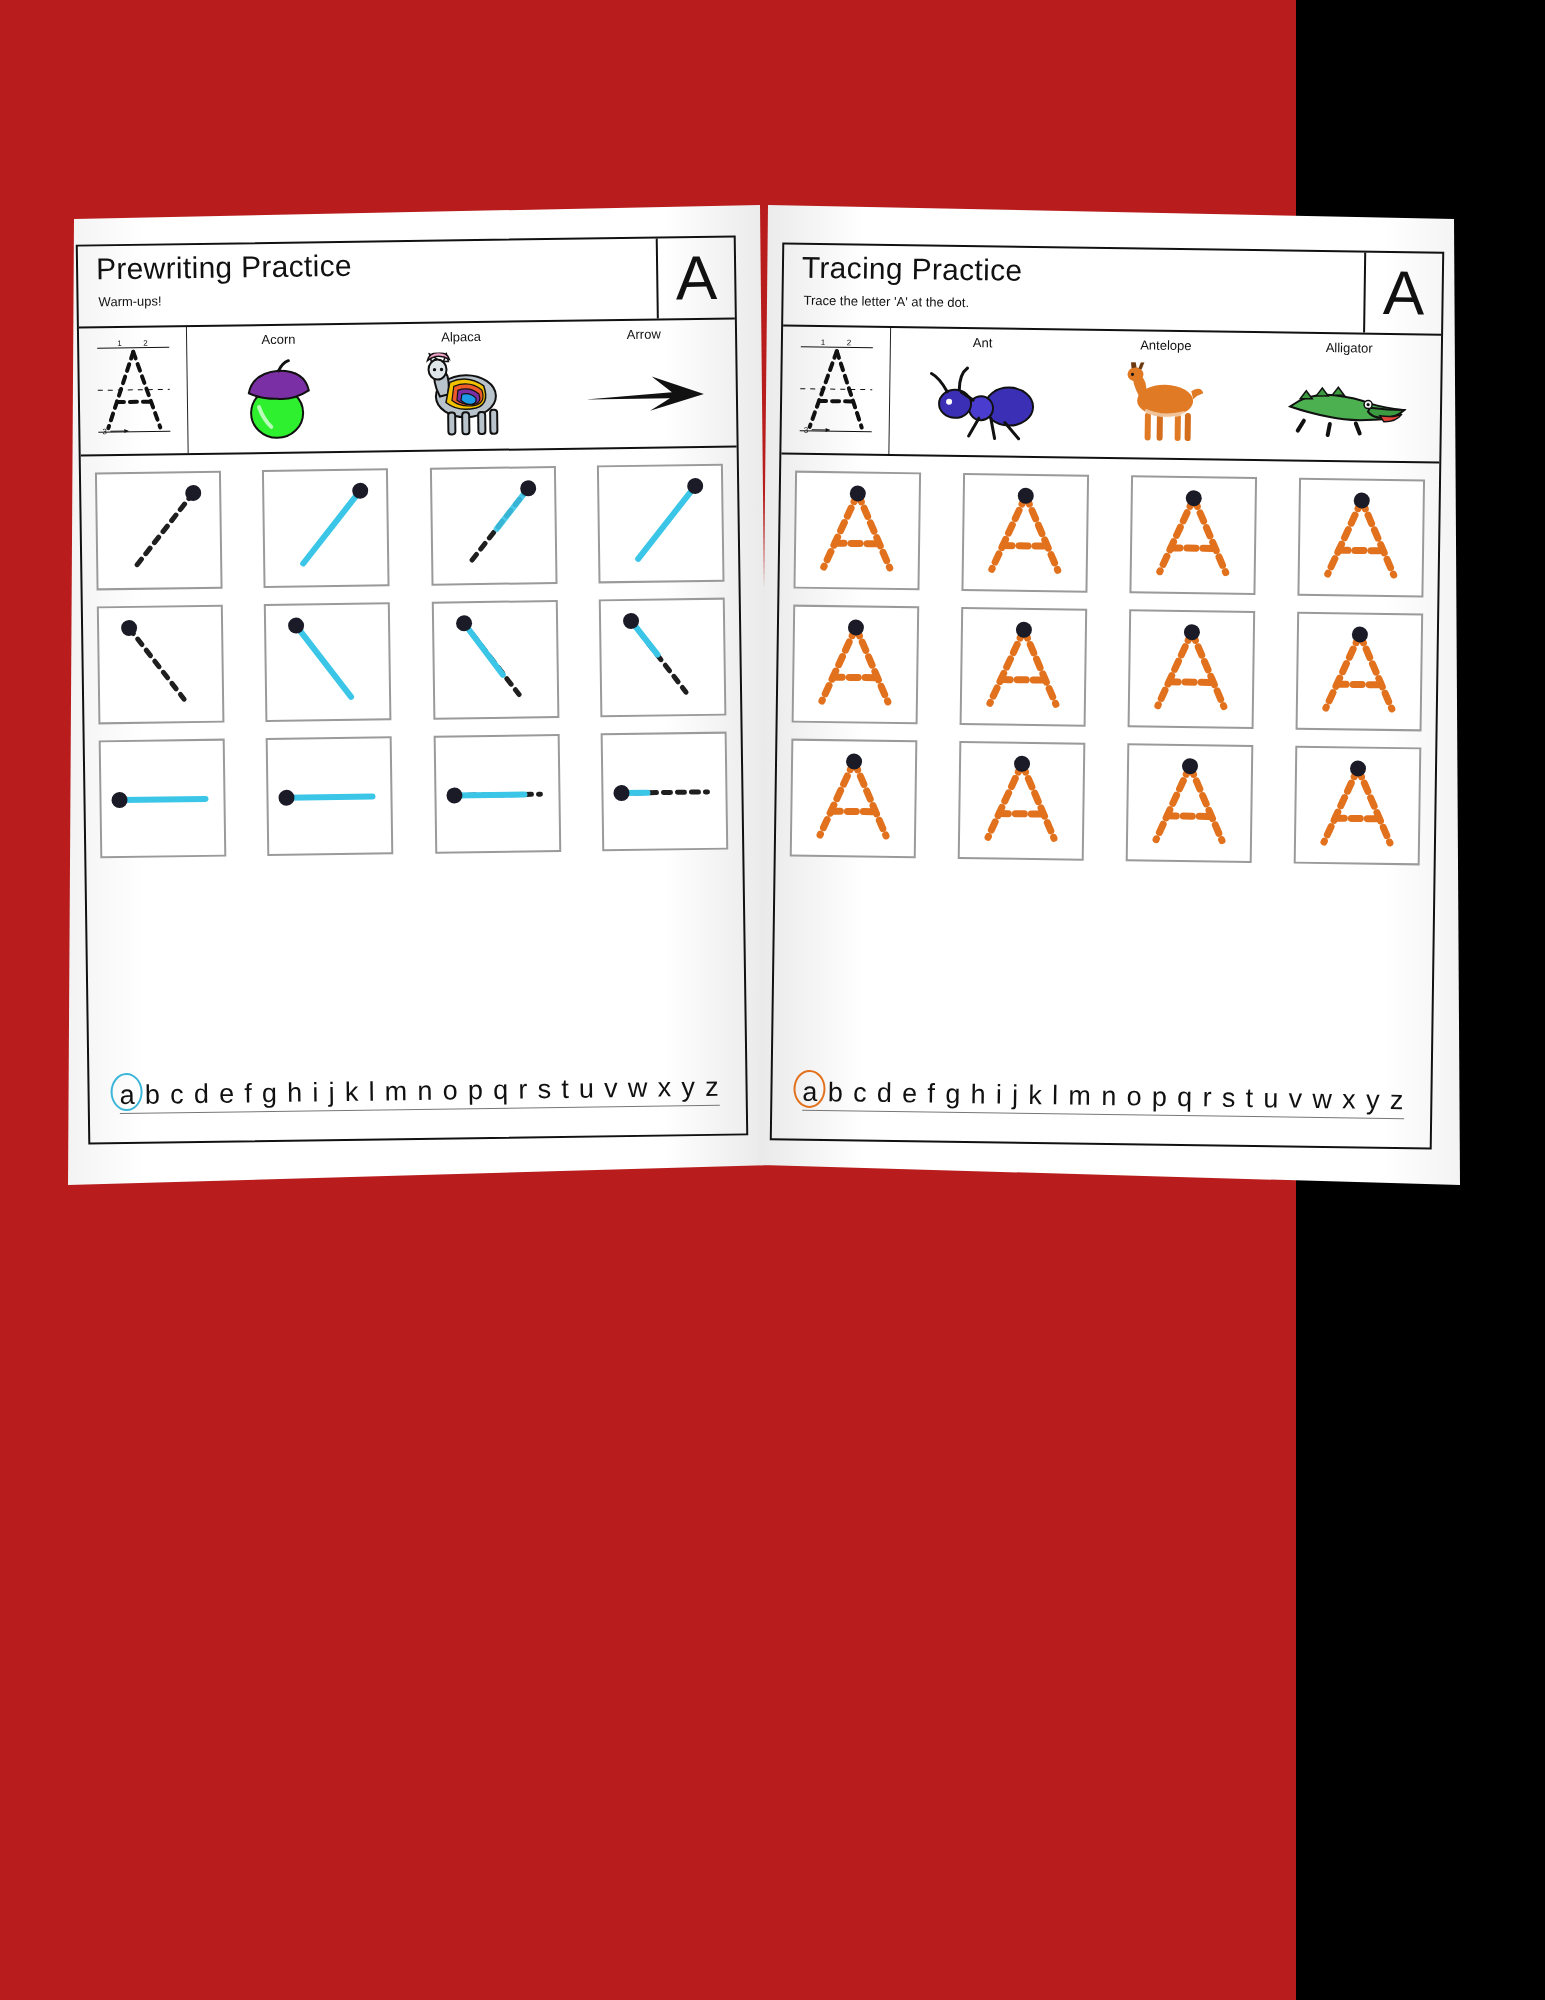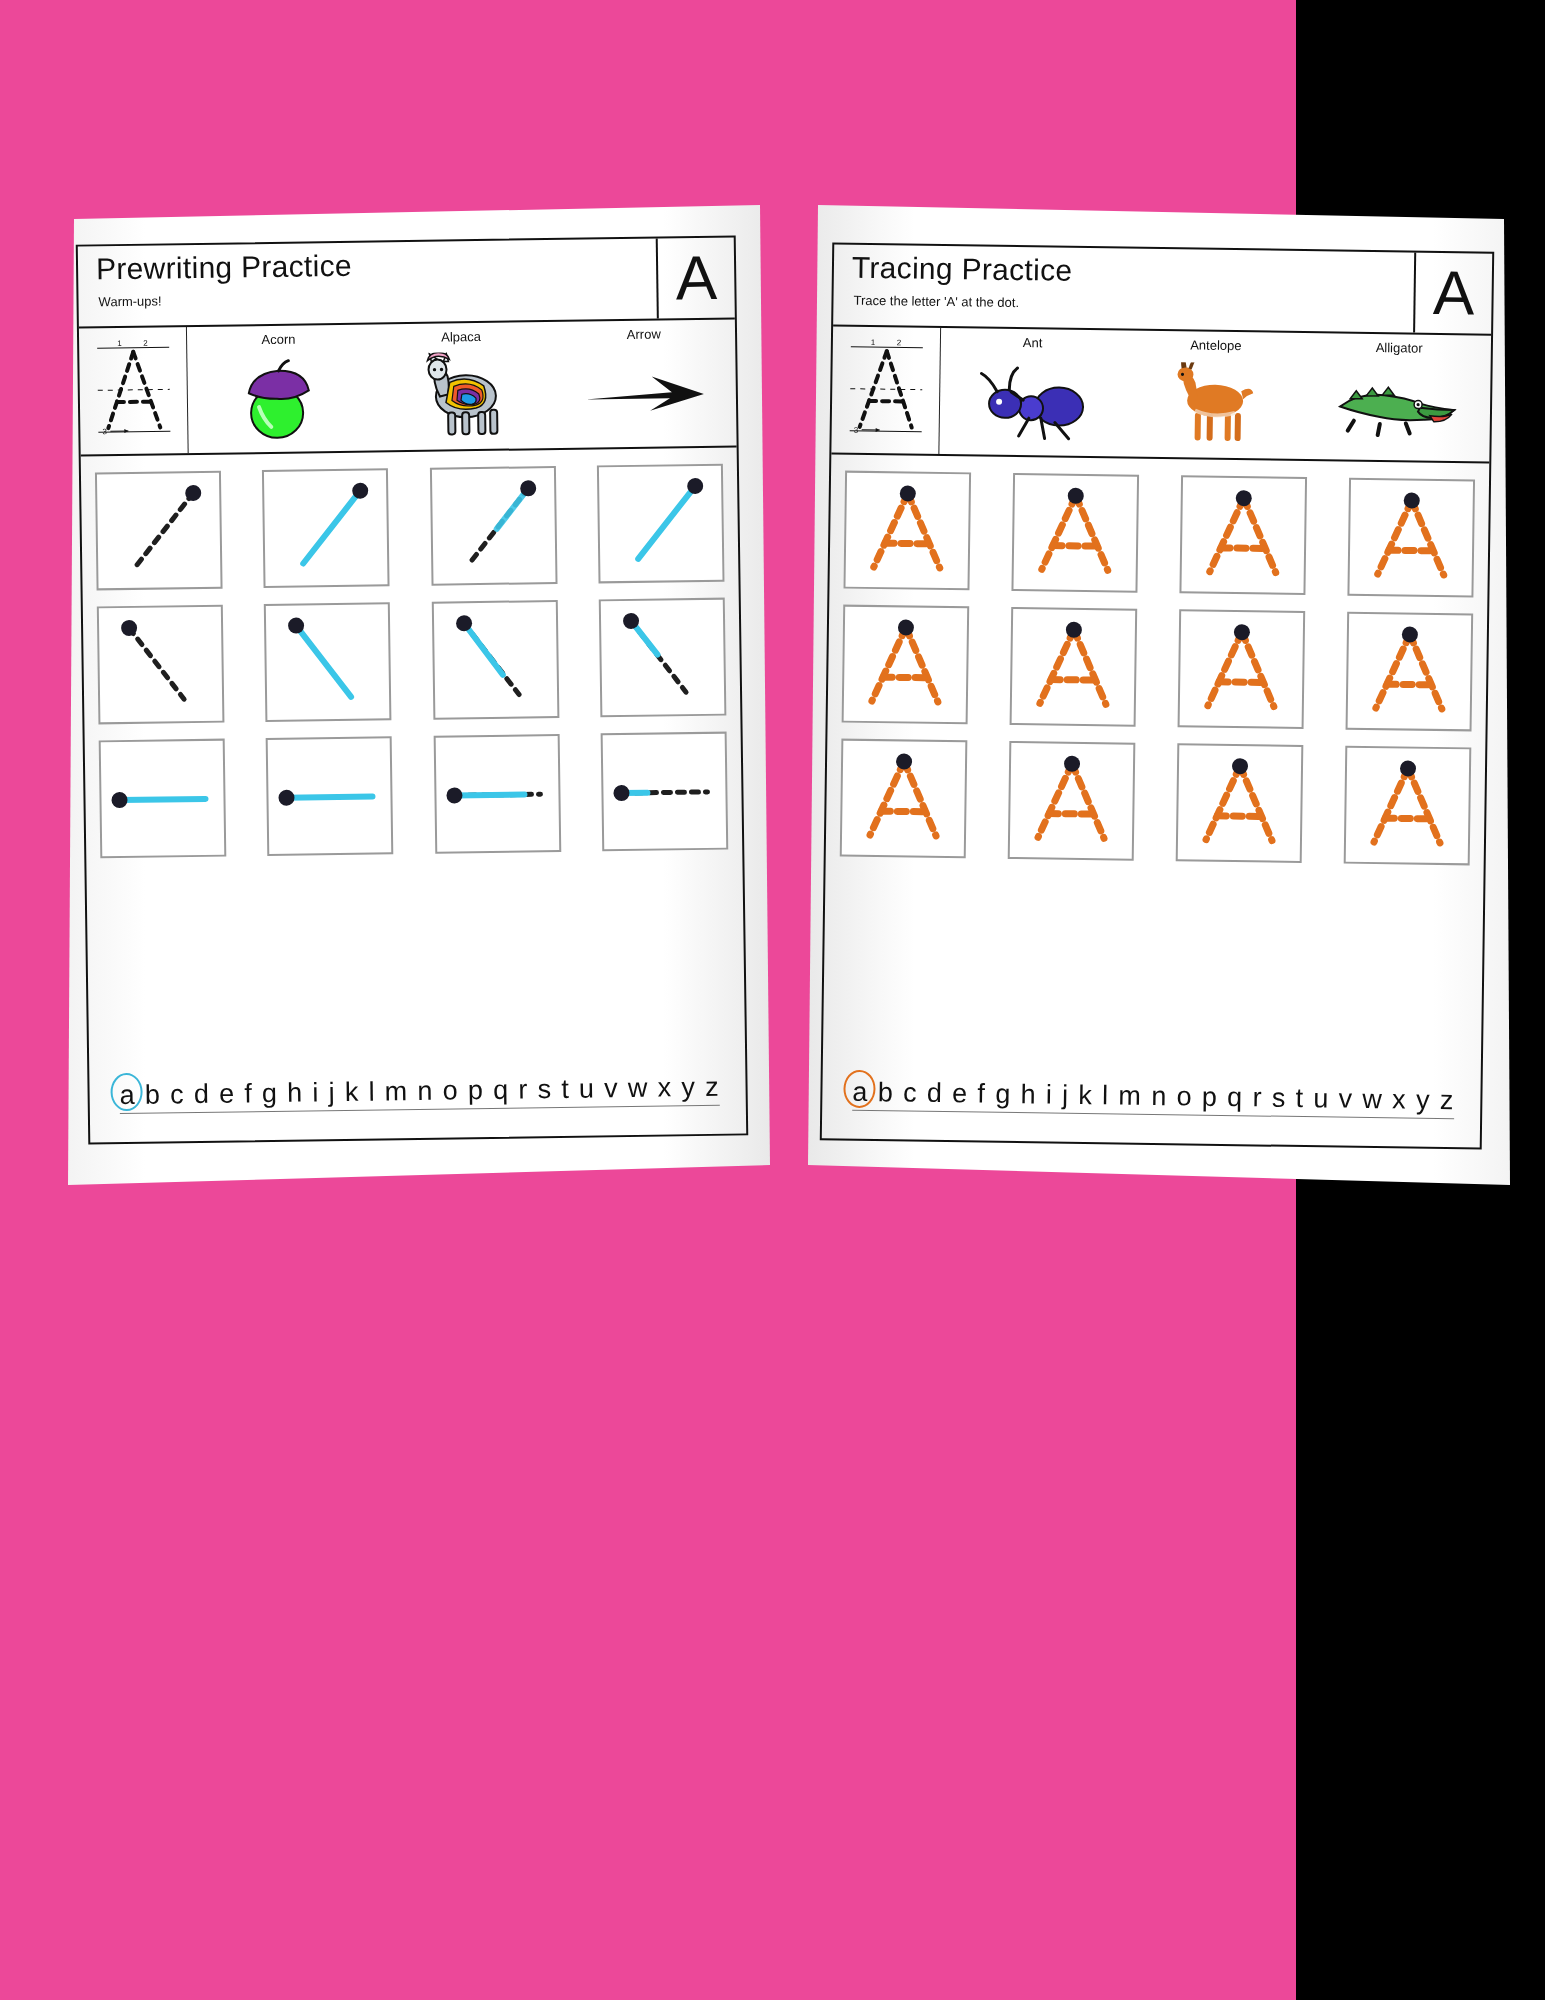--- a/index.html
+++ b/index.html
@@ -9,21 +9,21 @@
     width: 1545px;
     height: 2000px;
     overflow: hidden;
     font-family: "Liberation Sans", sans-serif;
   }
 
   #stage {
     position: relative;
     width: 1296px;
     height: 2000px;
-    background: #ec4899;
+    background: #b91c1c;
     text-decoration: underline;
   }
 
   
   .book {
     position: absolute;
     left: 60px;
     top: 205px;
     width: 1420px;
     height: 990px;
@@ -40,21 +40,21 @@
 
   .page.left {
     left: 0;
     border-radius: 2px 10px 10px 2px;
     background: linear-gradient(to right, #f2f2f2 0%, #ffffff 12%, #ffffff 85%, #e9e9e9 100%);
     box-shadow: 0 3px 10px rgba(0,0,0,0.35);
     clip-path: polygon(14px 14px, 700px 0px, 710px 960px, 8px 980px);
   }
 
   .page.right {
-    left: 748px;
+    left: 698px;
     border-radius: 10px 2px 2px 10px;
     background: linear-gradient(to left, #f2f2f2 0%, #ffffff 12%, #ffffff 85%, #e9e9e9 100%);
     box-shadow: 0 3px 10px rgba(0,0,0,0.35);
     clip-path: polygon(10px 0px, 696px 14px, 702px 980px, 0px 960px);
   }
 
   .sheet {
     position: absolute;
     box-sizing: border-box;
     background: transparent;

